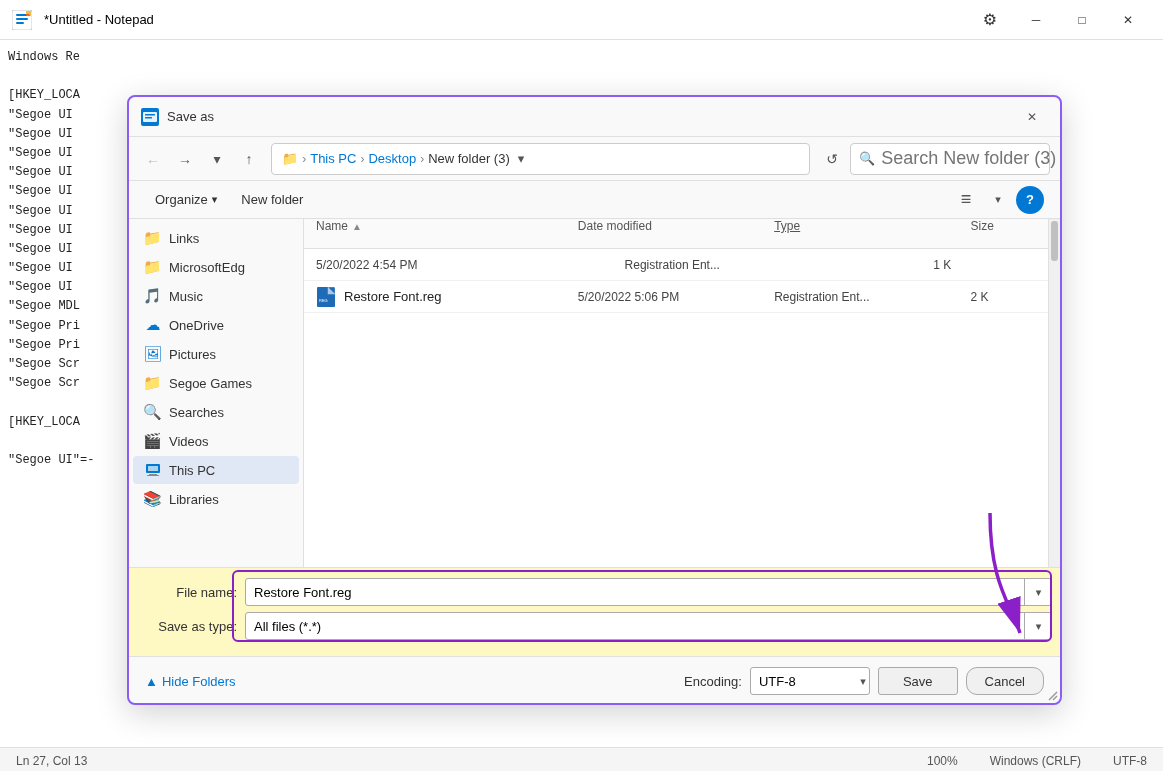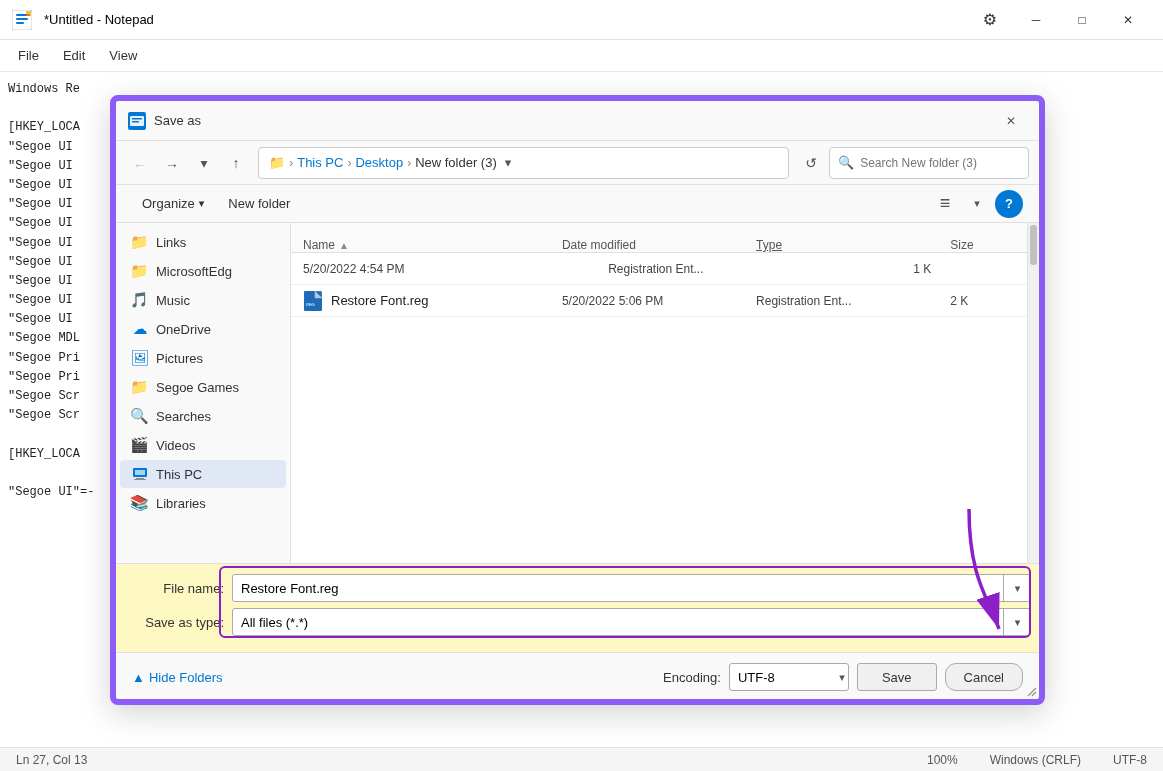--- a/index.html
+++ b/index.html
@@ -88,37 +88,36 @@
       overflow: hidden;
       line-height: 1.5;
       background: #fff;
     }
 
     .notepad-statusbar {
       height: 24px;
       background: #f5f5f5;
       border-top: 1px solid #e0e0e0;
       display: flex;
-      align-items: center;
       justify-content: flex-end;
-      padding: 0 16px;
+      padding: 6px 16px;
       gap: 32px;
       font-size: 12px;
       color: #555;
     }
 
     
     .dialog-overlay {
       position: absolute;
       top: 95px;
-      left: 110px;
+      left: 127px;
       width: 935px;
       height: 610px;
       background: #f9f9f9;
-      border: 6px solid #8b5cf6;
+      border: 2px solid #8b5cf6;
       box-shadow: 0 8px 32px rgba(0,0,0,0.18);
       border-radius: 8px;
       display: flex;
       flex-direction: column;
       z-index: 10;
     }
 
     .dialog-titlebar {
       height: 40px;
       display: flex;
@@ -214,21 +213,21 @@
       display: flex;
       align-items: center;
       padding: 0 8px;
       gap: 6px;
       background: #fff;
     }
 
     .search-box input {
       border: none;
       outline: none;
-      font-size: 12px;
+      font-size: 18px;
       color: #888;
       background: transparent;
       flex: 1;
     }
 
     
     .dialog-toolbar {
       height: 38px;
       display: flex;
       align-items: center;
@@ -320,21 +319,21 @@
       flex: 1;
       background: #fff;
       overflow-y: auto;
       display: flex;
       flex-direction: column;
     }
 
     .filelist-header {
       display: flex;
       height: 30px;
-      align-items: flex-end;
+      align-items: flex-start;
       border-bottom: 1px solid #e0e0e0;
       padding: 0 12px;
       font-size: 12px;
       color: #555;
       background: #fafafa;
       flex-shrink: 0;
     }
 
     .col-name { flex: 2; cursor: pointer; display: flex; align-items: center; gap: 4px; }
     .col-date { flex: 1.5; }
@@ -523,25 +522,20 @@
     </div>
     <div style="display:flex;align-items:center;gap:0;">
 
       <div class="win-btn" style="font-size:16px;">⚙</div>
       <div class="win-btn">─</div>
       <div class="win-btn">□</div>
       <div class="win-btn close">✕</div>
     </div>
   </div>
 
-  <div class="notepad-menubar">
-    <div class="menu-item">File</div>
-    <div class="menu-item">Edit</div>
-    <div class="menu-item">View</div>
-  </div>
 
   <div class="notepad-content-area">
     <div class="notepad-text">
       Windows Re<br>
       <br>
       [HKEY_LOCA<br>
       "Segoe UI<br>
       "Segoe UI<br>
       "Segoe UI<br>
       "Segoe UI<br>

